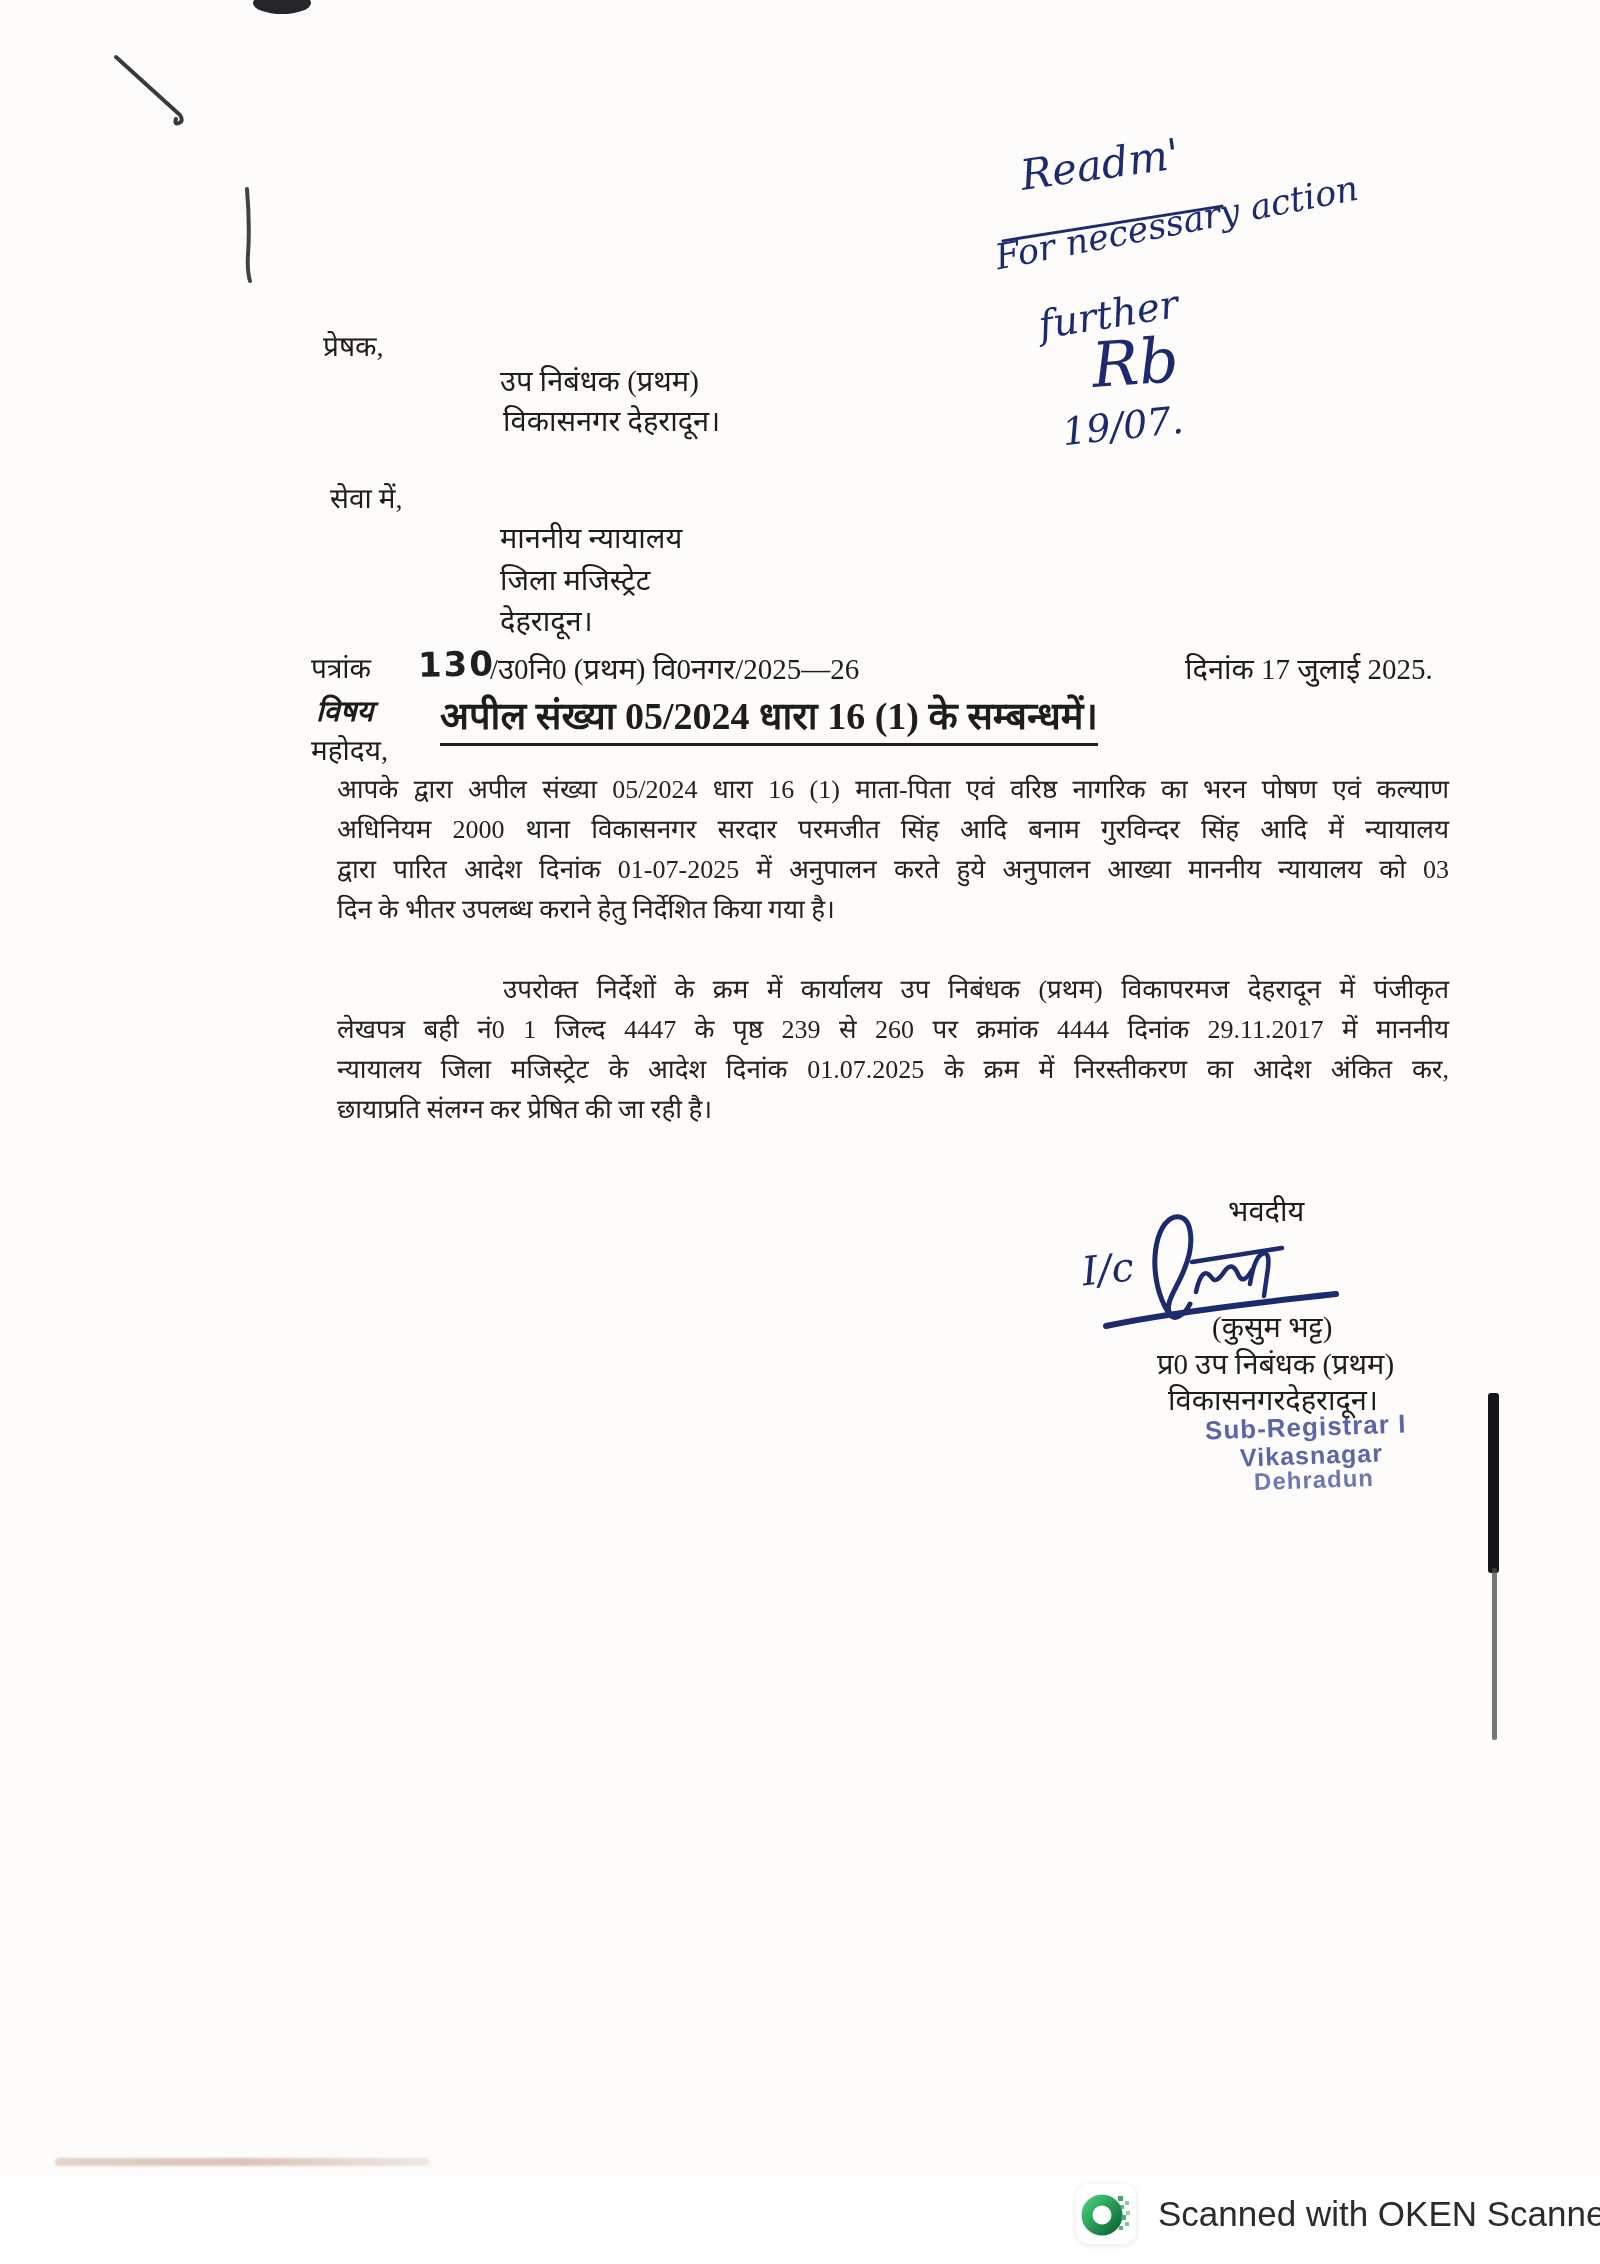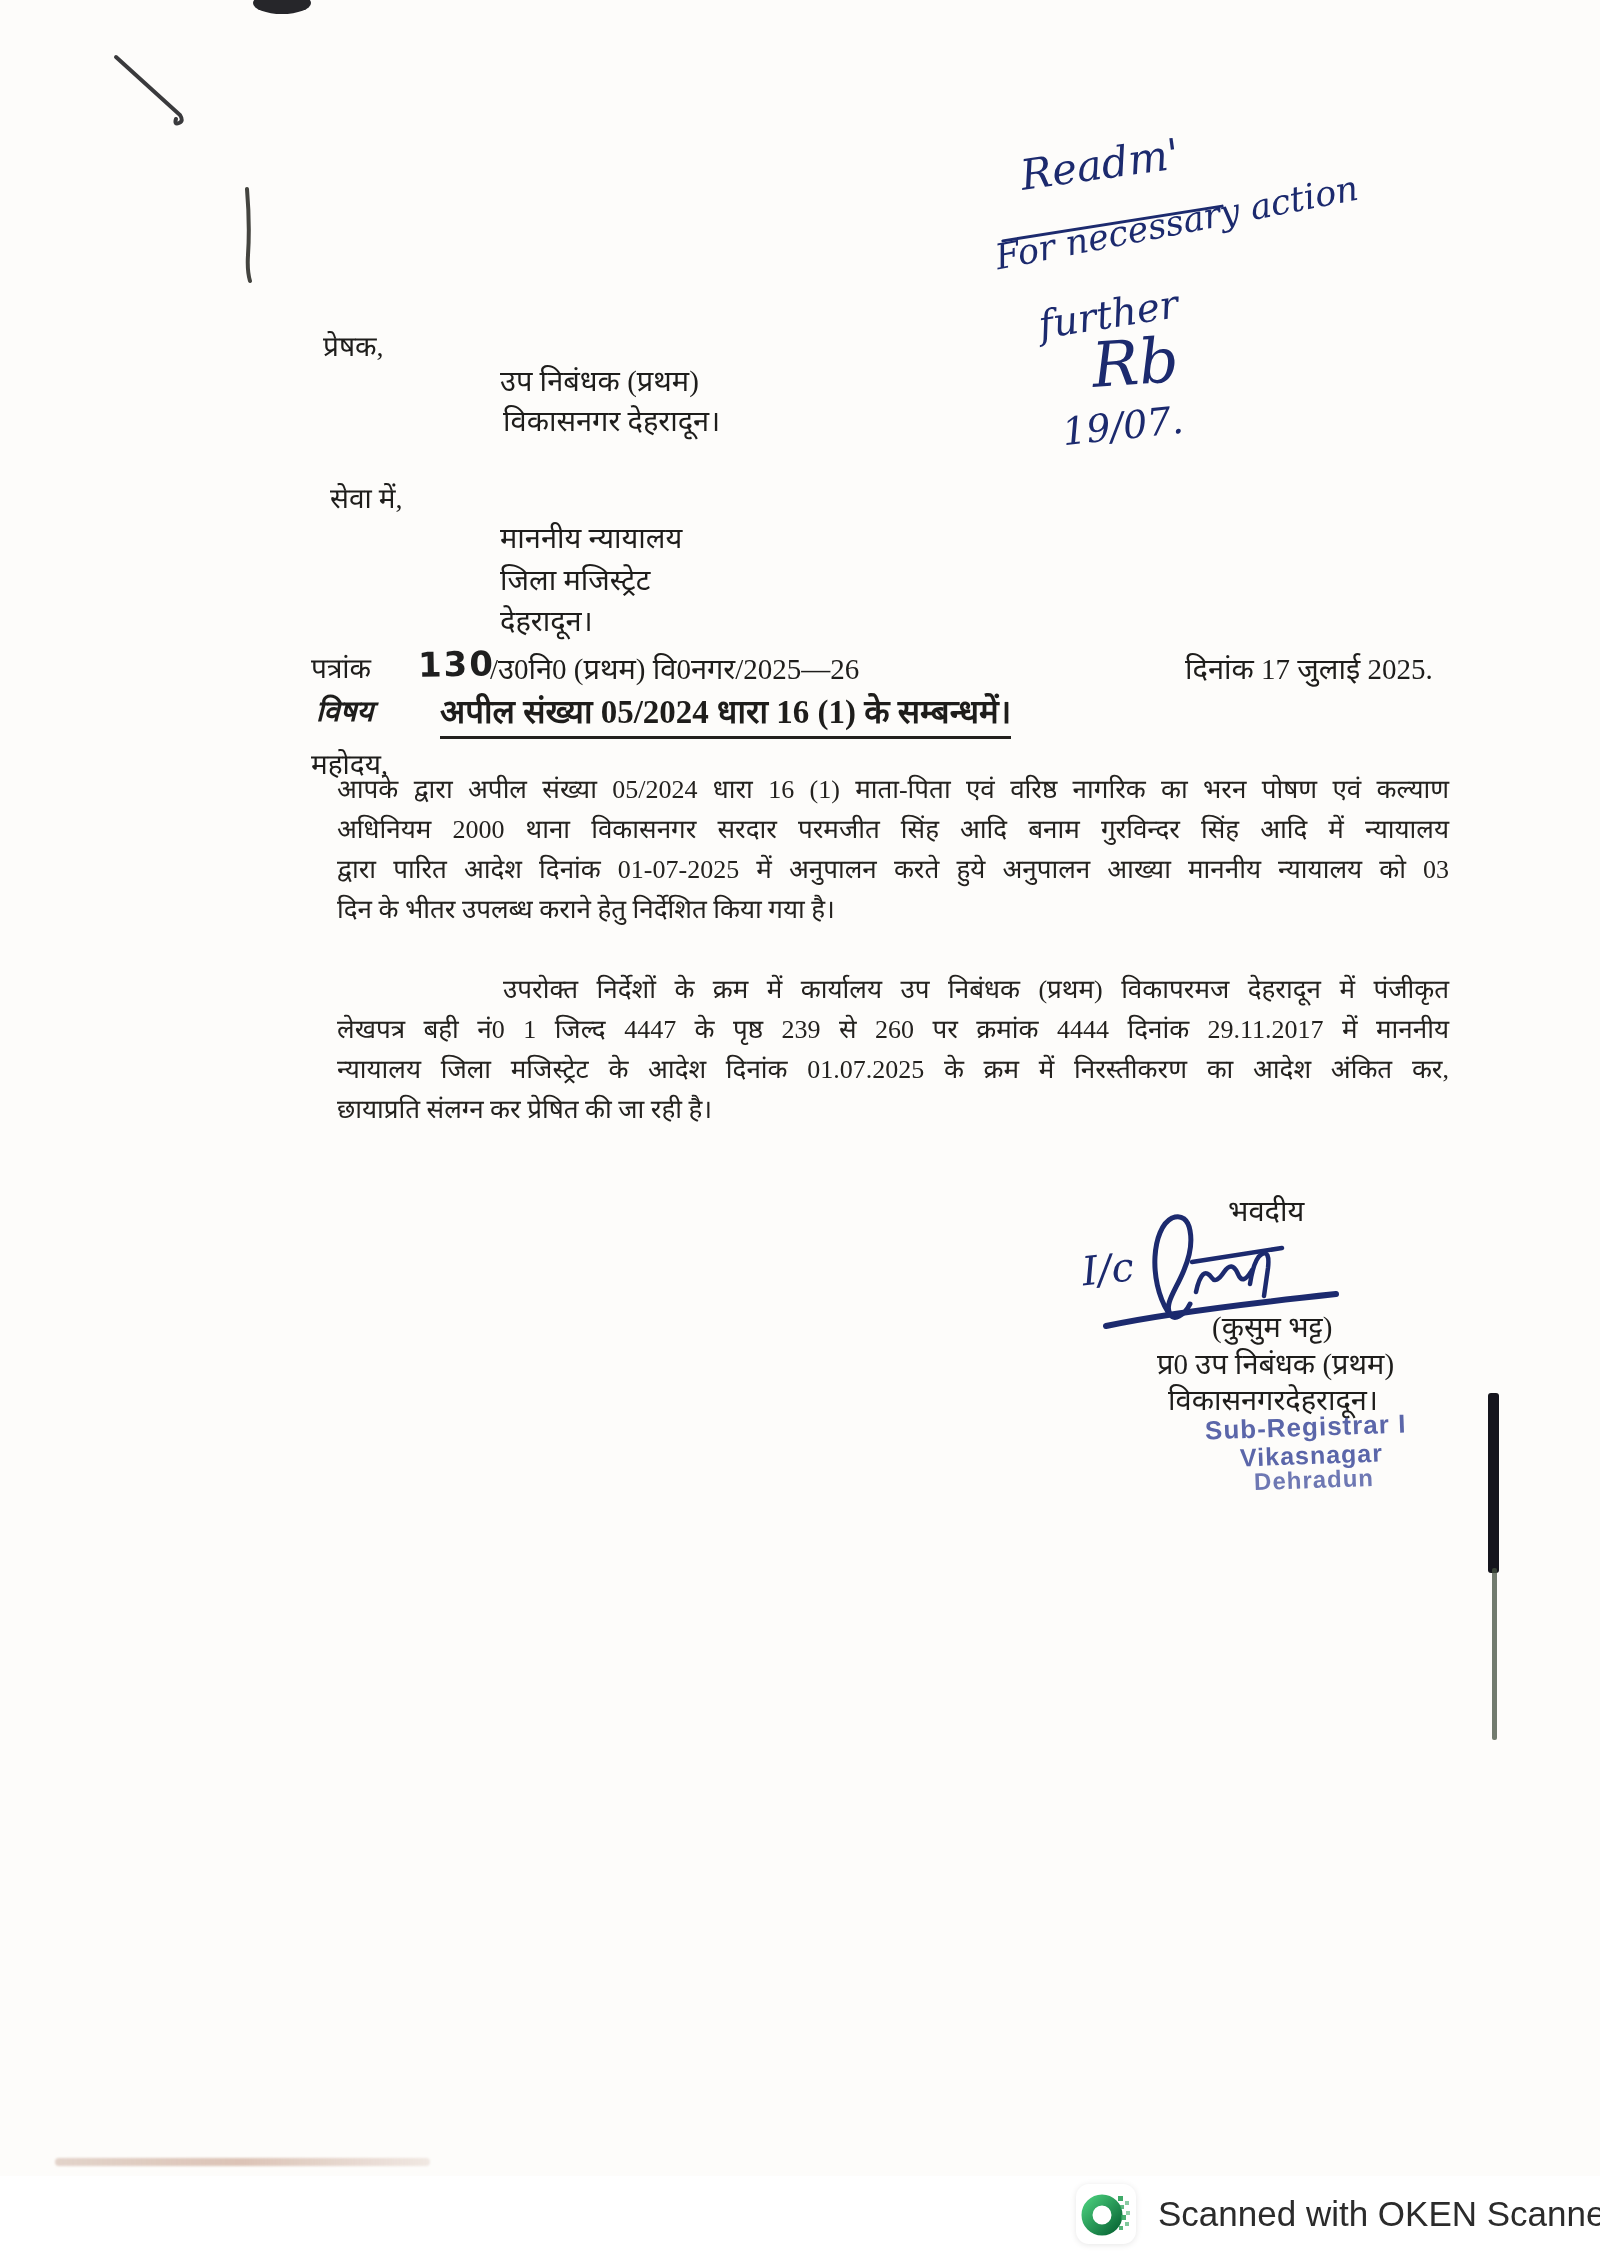--- a/index.html
+++ b/index.html
@@ -71,24 +71,24 @@
 
 <div>
   <div class="abs dev fs28" style="left:311px;top:648px;">पत्रांक</div>
   <div class="abs nowrap" style="left:418px;top:644px;font-size:34px;font-weight:700;font-family:'DejaVu Sans',sans-serif;letter-spacing:2px;transform:rotate(-1deg);">130</div>
   <div class="abs dev fs29 nowrap" style="left:490px;top:648px;">/उ0नि0 (प्रथम) वि0नगर/2025—26</div>
   <div class="abs dev fs29 nowrap" style="left:1185px;top:648px;">दिनांक 17 जुलाई 2025.</div>
 </div>
 
 <div>
   <div class="abs dev fs29 bold" style="left:316px;top:690px;font-style:italic;">विषय</div>
-  <div class="abs dev bold underlined nowrap" style="left:440px;top:688px;font-size:33px;">अपील संख्या 05/2024 धारा 16 (1) के सम्बन्धमें।</div>
+  <div class="abs dev bold underlined nowrap" style="left:440px;top:688px;font-size:38px;">अपील संख्या 05/2024 धारा 16 (1) के सम्बन्धमें।</div>
 </div>
 
-<div class="abs dev fs28" style="left:311px;top:730px;margin-top:14px;">महोदय,</div>
+<div class="abs dev fs28" style="left:311px;top:730px;">महोदय,</div>
 
 <div class="abs" style="left:337px;top:770px;">
   <div class="para-line dev">आपके द्वारा अपील संख्या 05/2024 धारा 16 (1) माता-पिता एवं वरिष्ठ नागरिक का भरन पोषण एवं कल्याण</div>
   <div class="para-line dev">अधिनियम 2000 थाना विकासनगर सरदार परमजीत सिंह आदि बनाम गुरविन्दर सिंह आदि में न्यायालय</div>
   <div class="para-line dev">द्वारा पारित आदेश दिनांक 01-07-2025 में अनुपालन करते हुये अनुपालन आख्या माननीय न्यायालय को 03</div>
   <div class="para-line dev last">दिन के भीतर उपलब्ध कराने हेतु निर्देशित किया गया है।</div>
 </div>
 
 <div class="abs" style="left:337px;top:970px;">
   <div class="para-line dev first">उपरोक्त निर्देशों के क्रम में कार्यालय उप निबंधक (प्रथम) विकापरमज देहरादून में पंजीकृत</div>

